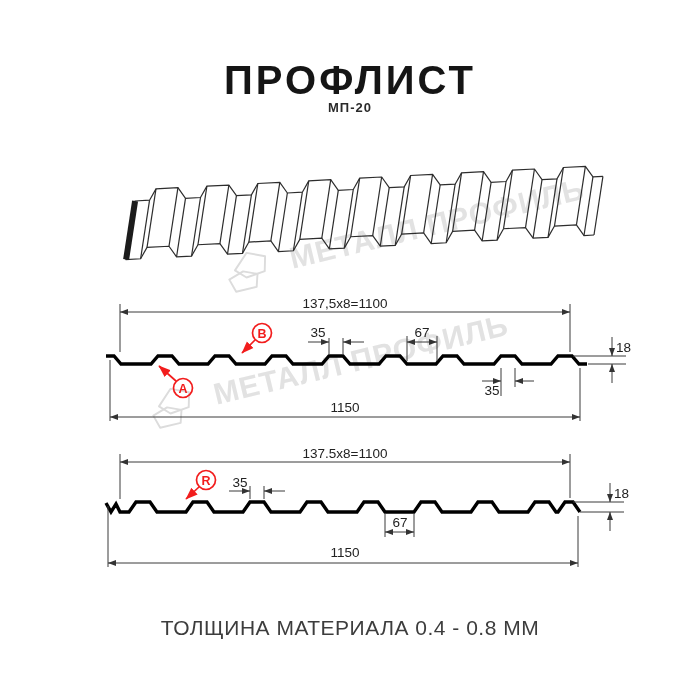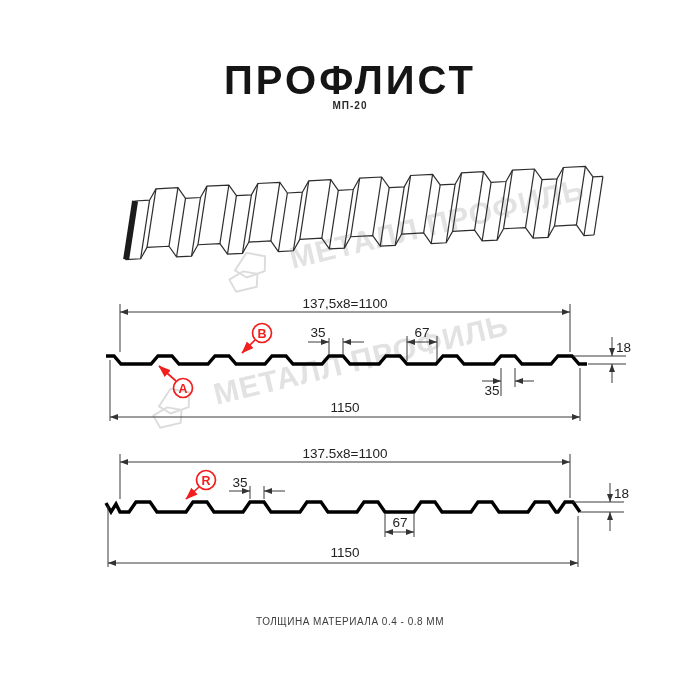--- a/index.html
+++ b/index.html
@@ -7,25 +7,25 @@
     width:700px;height:700px;position:relative;background:#ffffff;
     font-family:"Liberation Sans", sans-serif;overflow:hidden;
   }
   .abs{position:absolute;}
   .title{
     top:58px;left:0;width:700px;text-align:center;
     font-size:40px;font-weight:800;letter-spacing:3px;color:#151515;
   }
   .subtitle{
     top:100px;left:0;width:700px;text-align:center;
-    font-size:10px;font-weight:600;letter-spacing:1px;color:#2a2a2a;
+    font-size:13px;font-weight:600;letter-spacing:1px;color:#2a2a2a;
   }
   .footer{
     top:616px;left:0;width:700px;text-align:center;
-    font-size:10px;font-weight:500;letter-spacing:0.5px;color:#3d3d3d;
+    font-size:21px;font-weight:500;letter-spacing:0.5px;color:#3d3d3d;
   }
   .watermark{
     display:flex;align-items:center;gap:10px;white-space:nowrap;
     transform-origin:left center;z-index:1;pointer-events:none;
   }
   .watermark .wm-text{
     font-size:30px;font-weight:700;letter-spacing:1px;color:#e2e2e2;
   }
   #wm1{left:224px;top:252px;transform:rotate(-13.5deg);}
   #wm2{left:148px;top:388px;transform:rotate(-13.5deg);}

